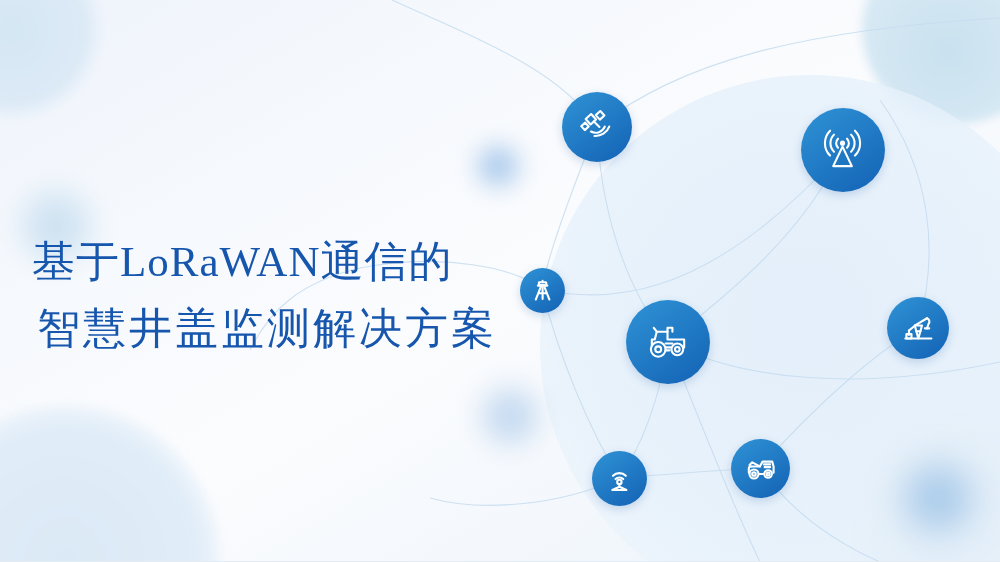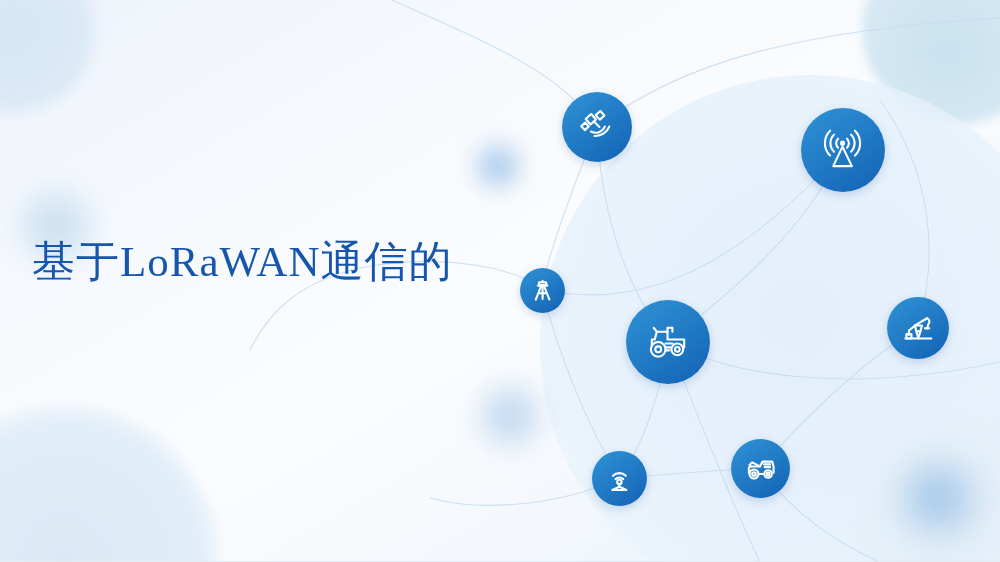--- a/index.html
+++ b/index.html
@@ -171,20 +171,21 @@
       <path d="M 760 468 C 820 400 880 350 918 328"></path>
       <path d="M 918 328 C 940 250 930 170 880 100"></path>
       <path d="M 760 468 C 790 510 830 540 880 562"></path>
       <path d="M 668 342 C 700 420 730 500 760 562"></path>
       <path d="M 542 290 C 560 360 590 430 619 478"></path>
     </g>
   </svg>
 
   <div class="title-block">
     <div class="title-line line-1">基于LoRaWAN通信的</div>
+    <div class="title-line line-2">智慧井盖监测解决方案</div>
   </div>
 
   <div class="node" style="left: 562px; top: 92px; width: 70px; height: 70px; background: linear-gradient(145deg, rgb(47, 147, 214) 0%, rgb(19, 98, 180) 100%);" title="卫星通信">
     <svg viewBox="0 0 48 48">
       <rect x="12.5" y="10.5" width="9" height="9" transform="rotate(-42 17 15)"></rect>
       <rect x="24.5" y="6.5" width="7.5" height="7.5" transform="rotate(-42 28.2 10.2)"></rect>
       <rect x="6.5" y="20.5" width="6.5" height="6.5" transform="rotate(-42 9.7 23.7)"></rect>
       <path d="M20.5 17.5 L27.5 24.5"></path>
       <path d="M17 30 A 12 12 0 0 0 34 24"></path>
       <path d="M21.5 35.5 A 18 18 0 0 0 39.5 24"></path>

